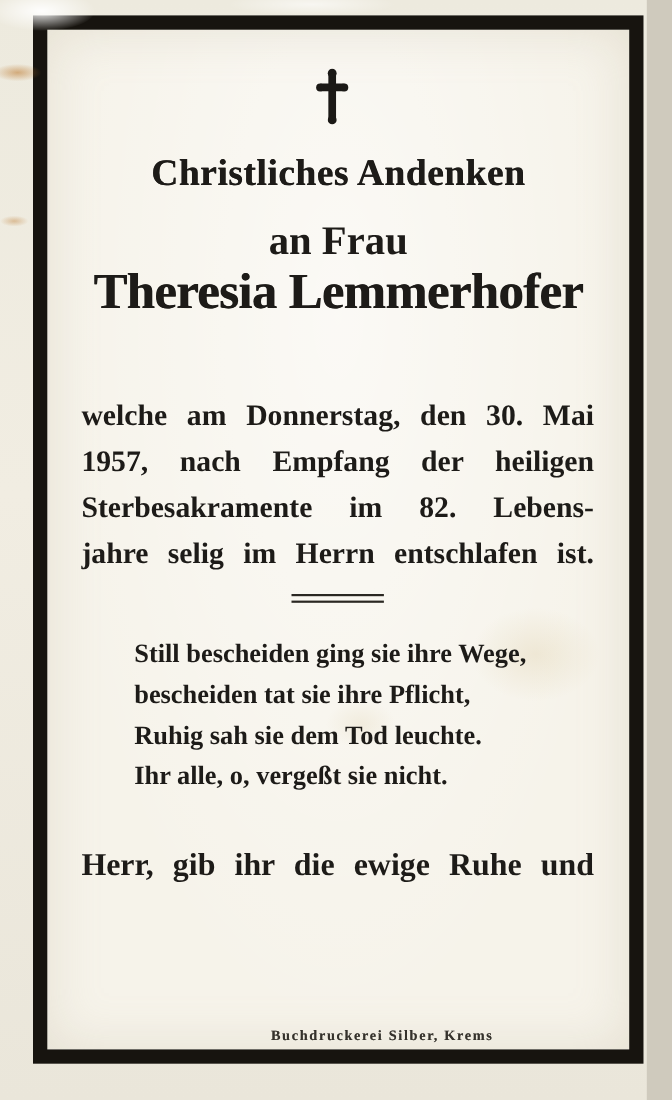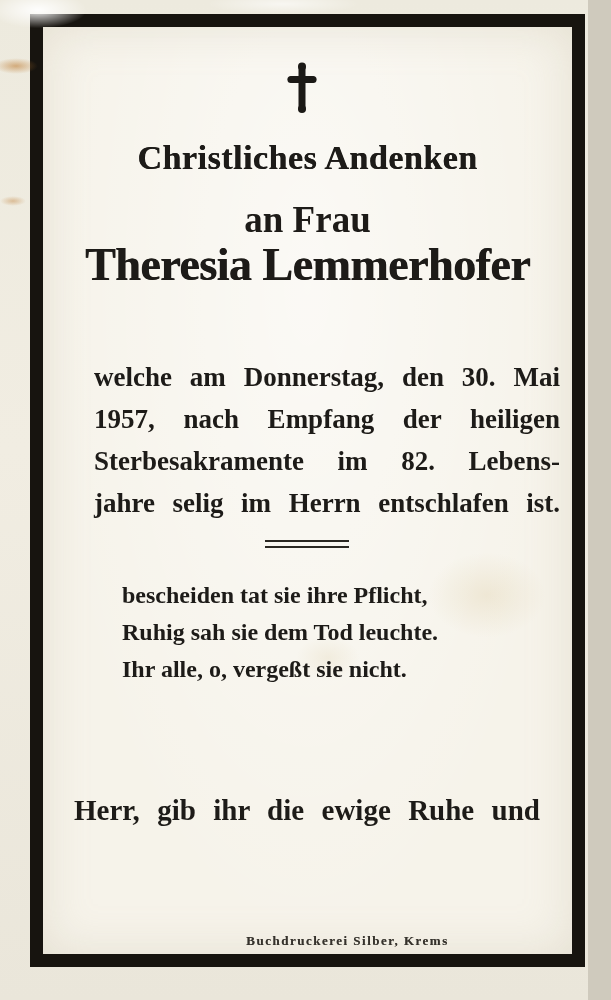--- a/index.html
+++ b/index.html
@@ -26,32 +26,32 @@
   .bold { font-weight:bold; }
 
   .cross { left:283px; top:62px; width:38px; height:52px; }
   .cross svg { display:block; width:100%; height:100%; }
 
   .header1 { top:139px; font-size:34px; letter-spacing:0.5px; text-shadow:0.4px 0 0 currentColor; }
   .header2 { top:198px; font-size:37px; }
   .name    { top:238px; font-size:46px; letter-spacing:-0.5px; text-shadow:0.6px 0 0 currentColor; }
   .residence { top:308px; font-size:24px; letter-spacing:0.5px; }
 
-  .obituary { left:74px; top:356px; width:466px; font-size:27px;margin-left:20px; }
+  .obituary { left:74px; top:356px; width:466px; font-size:27px; }
   .obituary .oline { height:42px; line-height:42px; text-align:justify; text-align-last:justify; }
 
   .divider {
     left:265px; top:540px; width:84px; height:8px; box-sizing:border-box;
     border-top:2px solid #2a2722; border-bottom:2px solid #2a2722;
   }
 
   .verse { left:122px; top:577px; width:440px; font-size:24px; line-height:37px; text-align:left; }
 
   .prayer { left:74px; top:764px; width:466px; font-size:29px; line-height:44px; }
-  .prayer .p1 { text-align:justify; text-align-last:justify;margin-top:24px; }
+  .prayer .p1 { text-align:justify; text-align-last:justify; }
   .prayer .p2 { text-align:center; word-spacing:4px; }
 
   .imprint {
     top:933px; font-size:13px; font-weight:bold; letter-spacing:1.5px;
     color:#35322c; text-shadow:0 0 0.5px rgba(53,50,44,0.6);padding-left:40px;
   }
 
   .stain { position:absolute; pointer-events:none; border-radius:50%; }
   .stain-streak-1 { left:-6px; top:58px; width:44px; height:16px;
     background: radial-gradient(ellipse, rgba(187,118,42,0.55), rgba(187,118,42,0) 70%); }
@@ -106,20 +106,21 @@
   <div class="abs bold obituary">
     <div class="oline">welche am Donnerstag, den 30. Mai</div>
     <div class="oline">1957, nach Empfang der heiligen</div>
     <div class="oline">Sterbesakramente im 82. Lebens-</div>
     <div class="oline">jahre selig im Herrn entschlafen ist.</div>
   </div>
 
   <div class="abs divider"></div>
 
   <div class="abs bold verse">
+    <div>Still bescheiden ging sie ihre Wege,</div>
     <div>bescheiden tat sie ihre Pflicht,</div>
     <div>Ruhig sah sie dem Tod leuchte.</div>
     <div>Ihr alle, o, vergeßt sie nicht.</div>
   </div>
 
   <div class="abs bold prayer">
     <div class="p1">Herr, gib ihr die ewige Ruhe und</div>
   </div>
 
   <div class="abs centered imprint">Buchdruckerei Silber, Krems</div>

